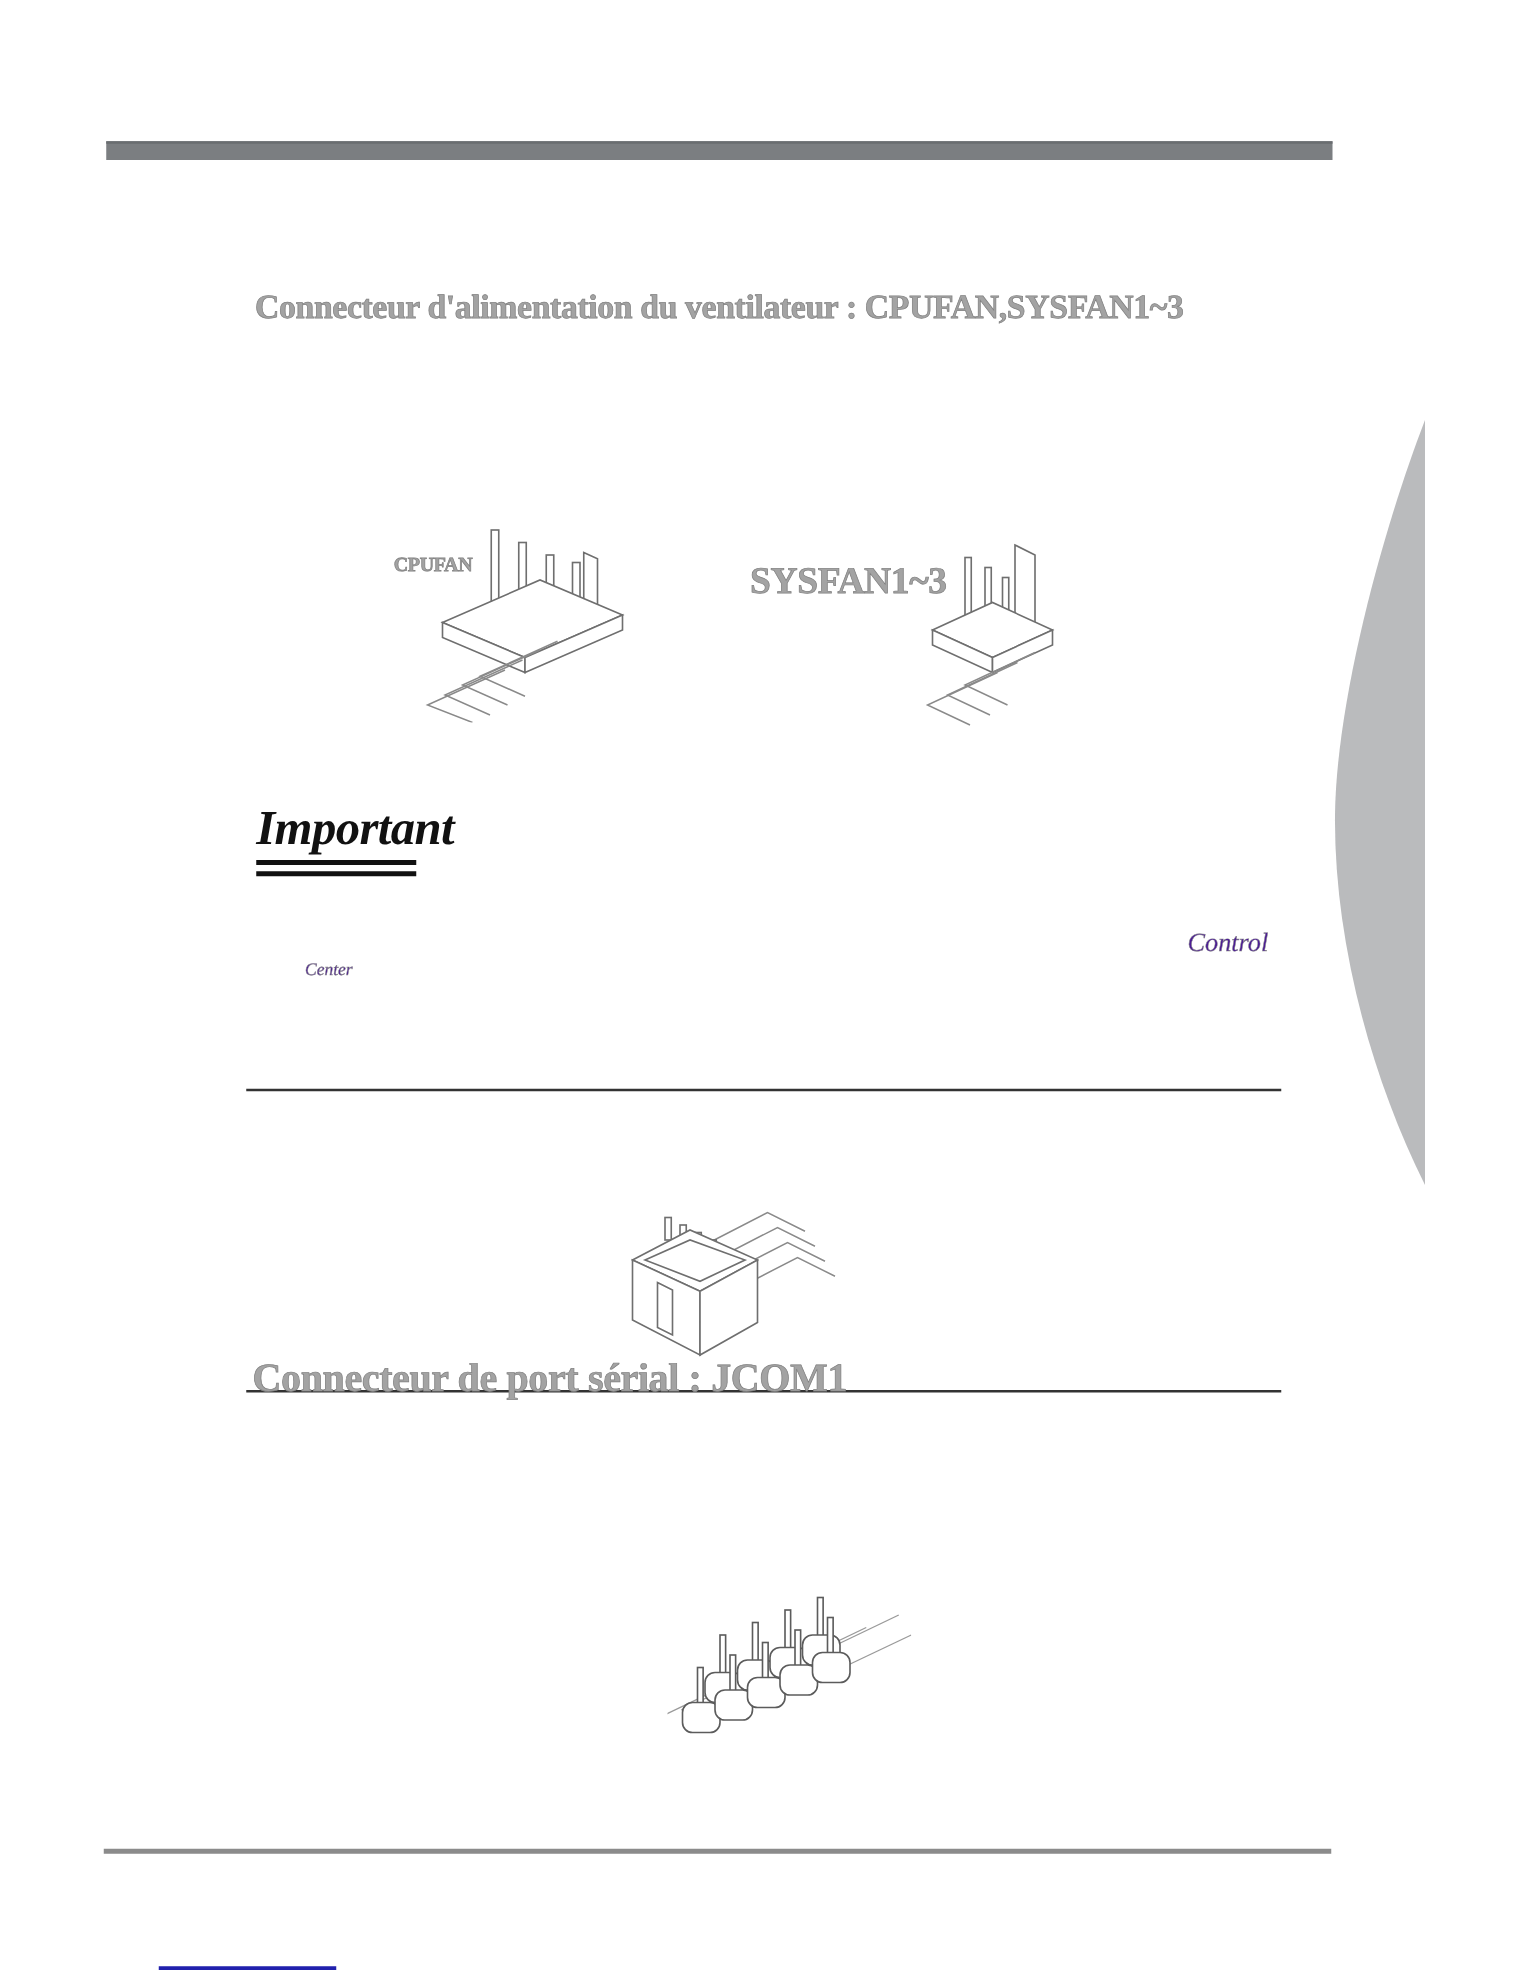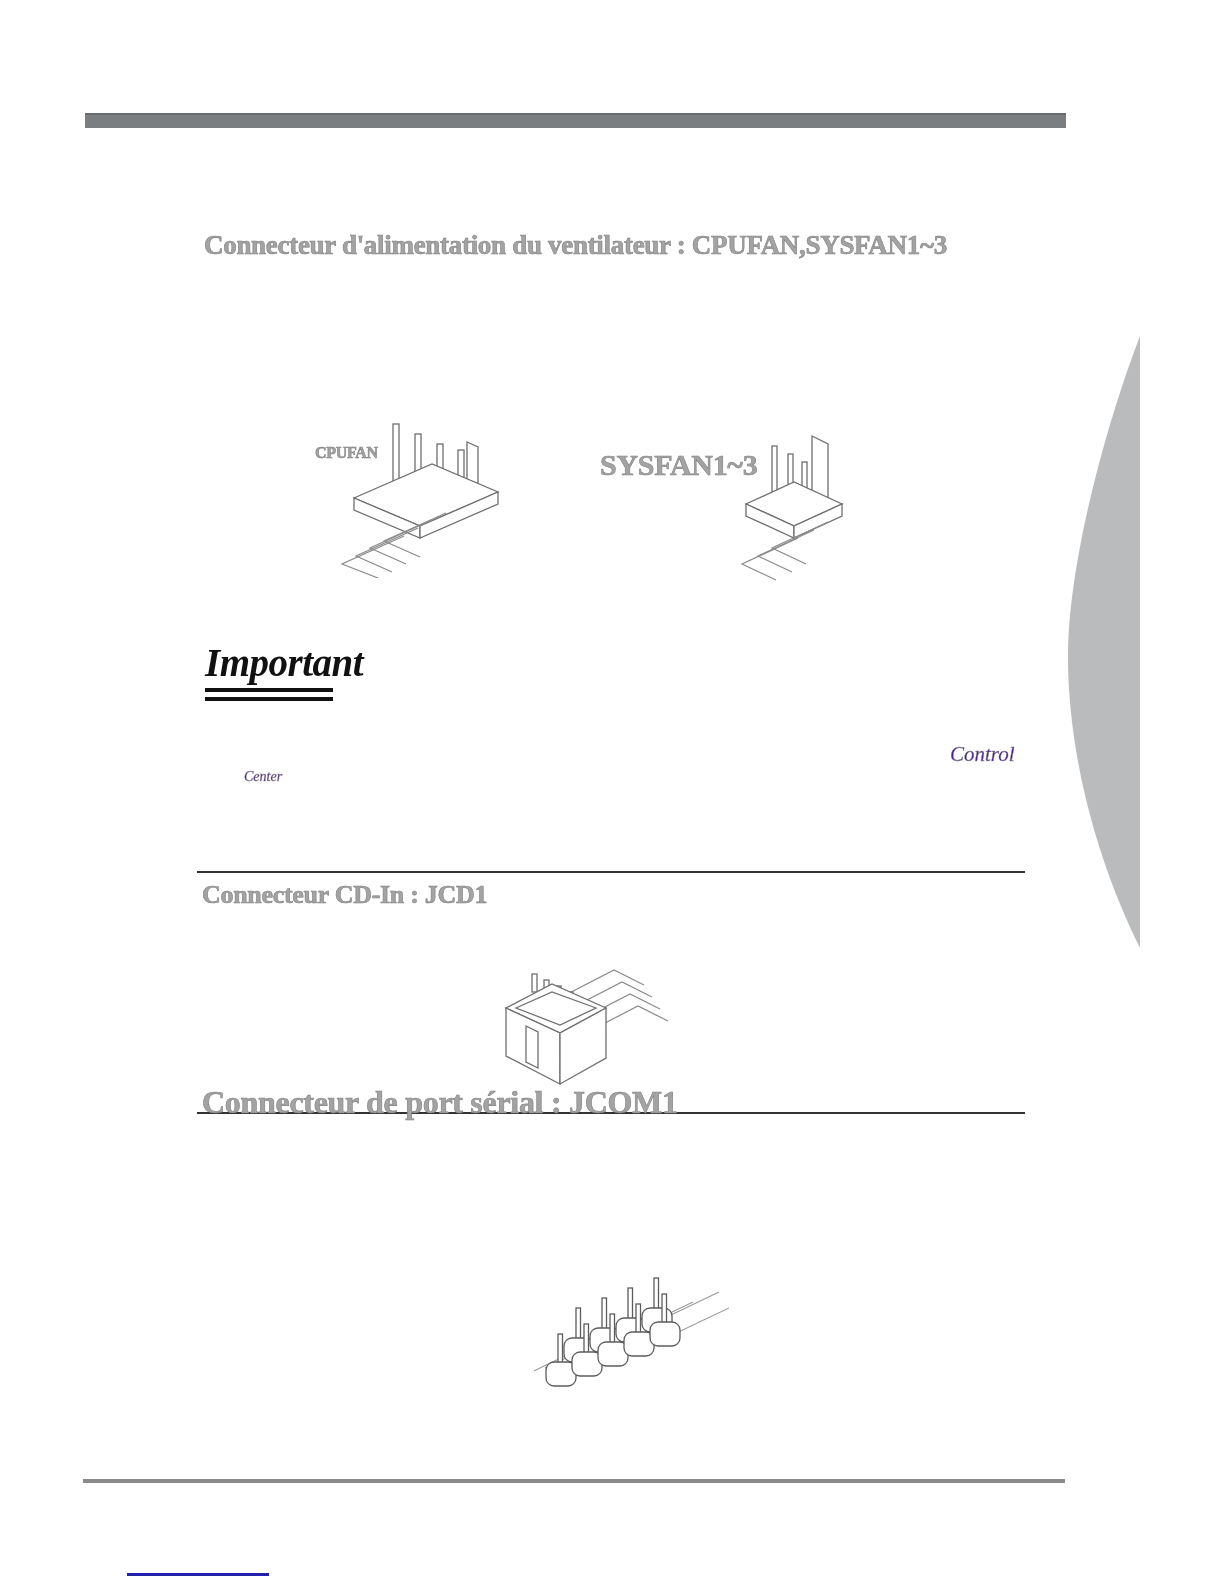--- a/index.html
+++ b/index.html
@@ -82,21 +82,20 @@
   <div class="important">
     <div class="word">Important</div>
     <div class="ul1"></div>
     <div class="ul2"></div>
   </div>
 
   <div class="ital-gray control">Control</div>
   <div class="ital-gray center">Center</div>
 
   <div class="rule rule1"></div>
-  <div class="h-outline title2">Connecteur CD-In : JCD1</div>
 
   <div class="fig" style="left:494px;top:948px;">
     <svg width="180" height="155" viewBox="0 0 180 155">
       <g stroke="#8a8a8a" stroke-width="1.2" fill="none">
         <polyline points="58,54 120,22 150,37"></polyline>
         <polyline points="66,66 128,34 158,49"></polyline>
         <polyline points="74,78 136,46 166,61"></polyline>
         <polyline points="82,90 144,58 174,73"></polyline>
       </g>
       <g stroke="#6f6f6f" stroke-width="1.3" fill="#ffffff">

